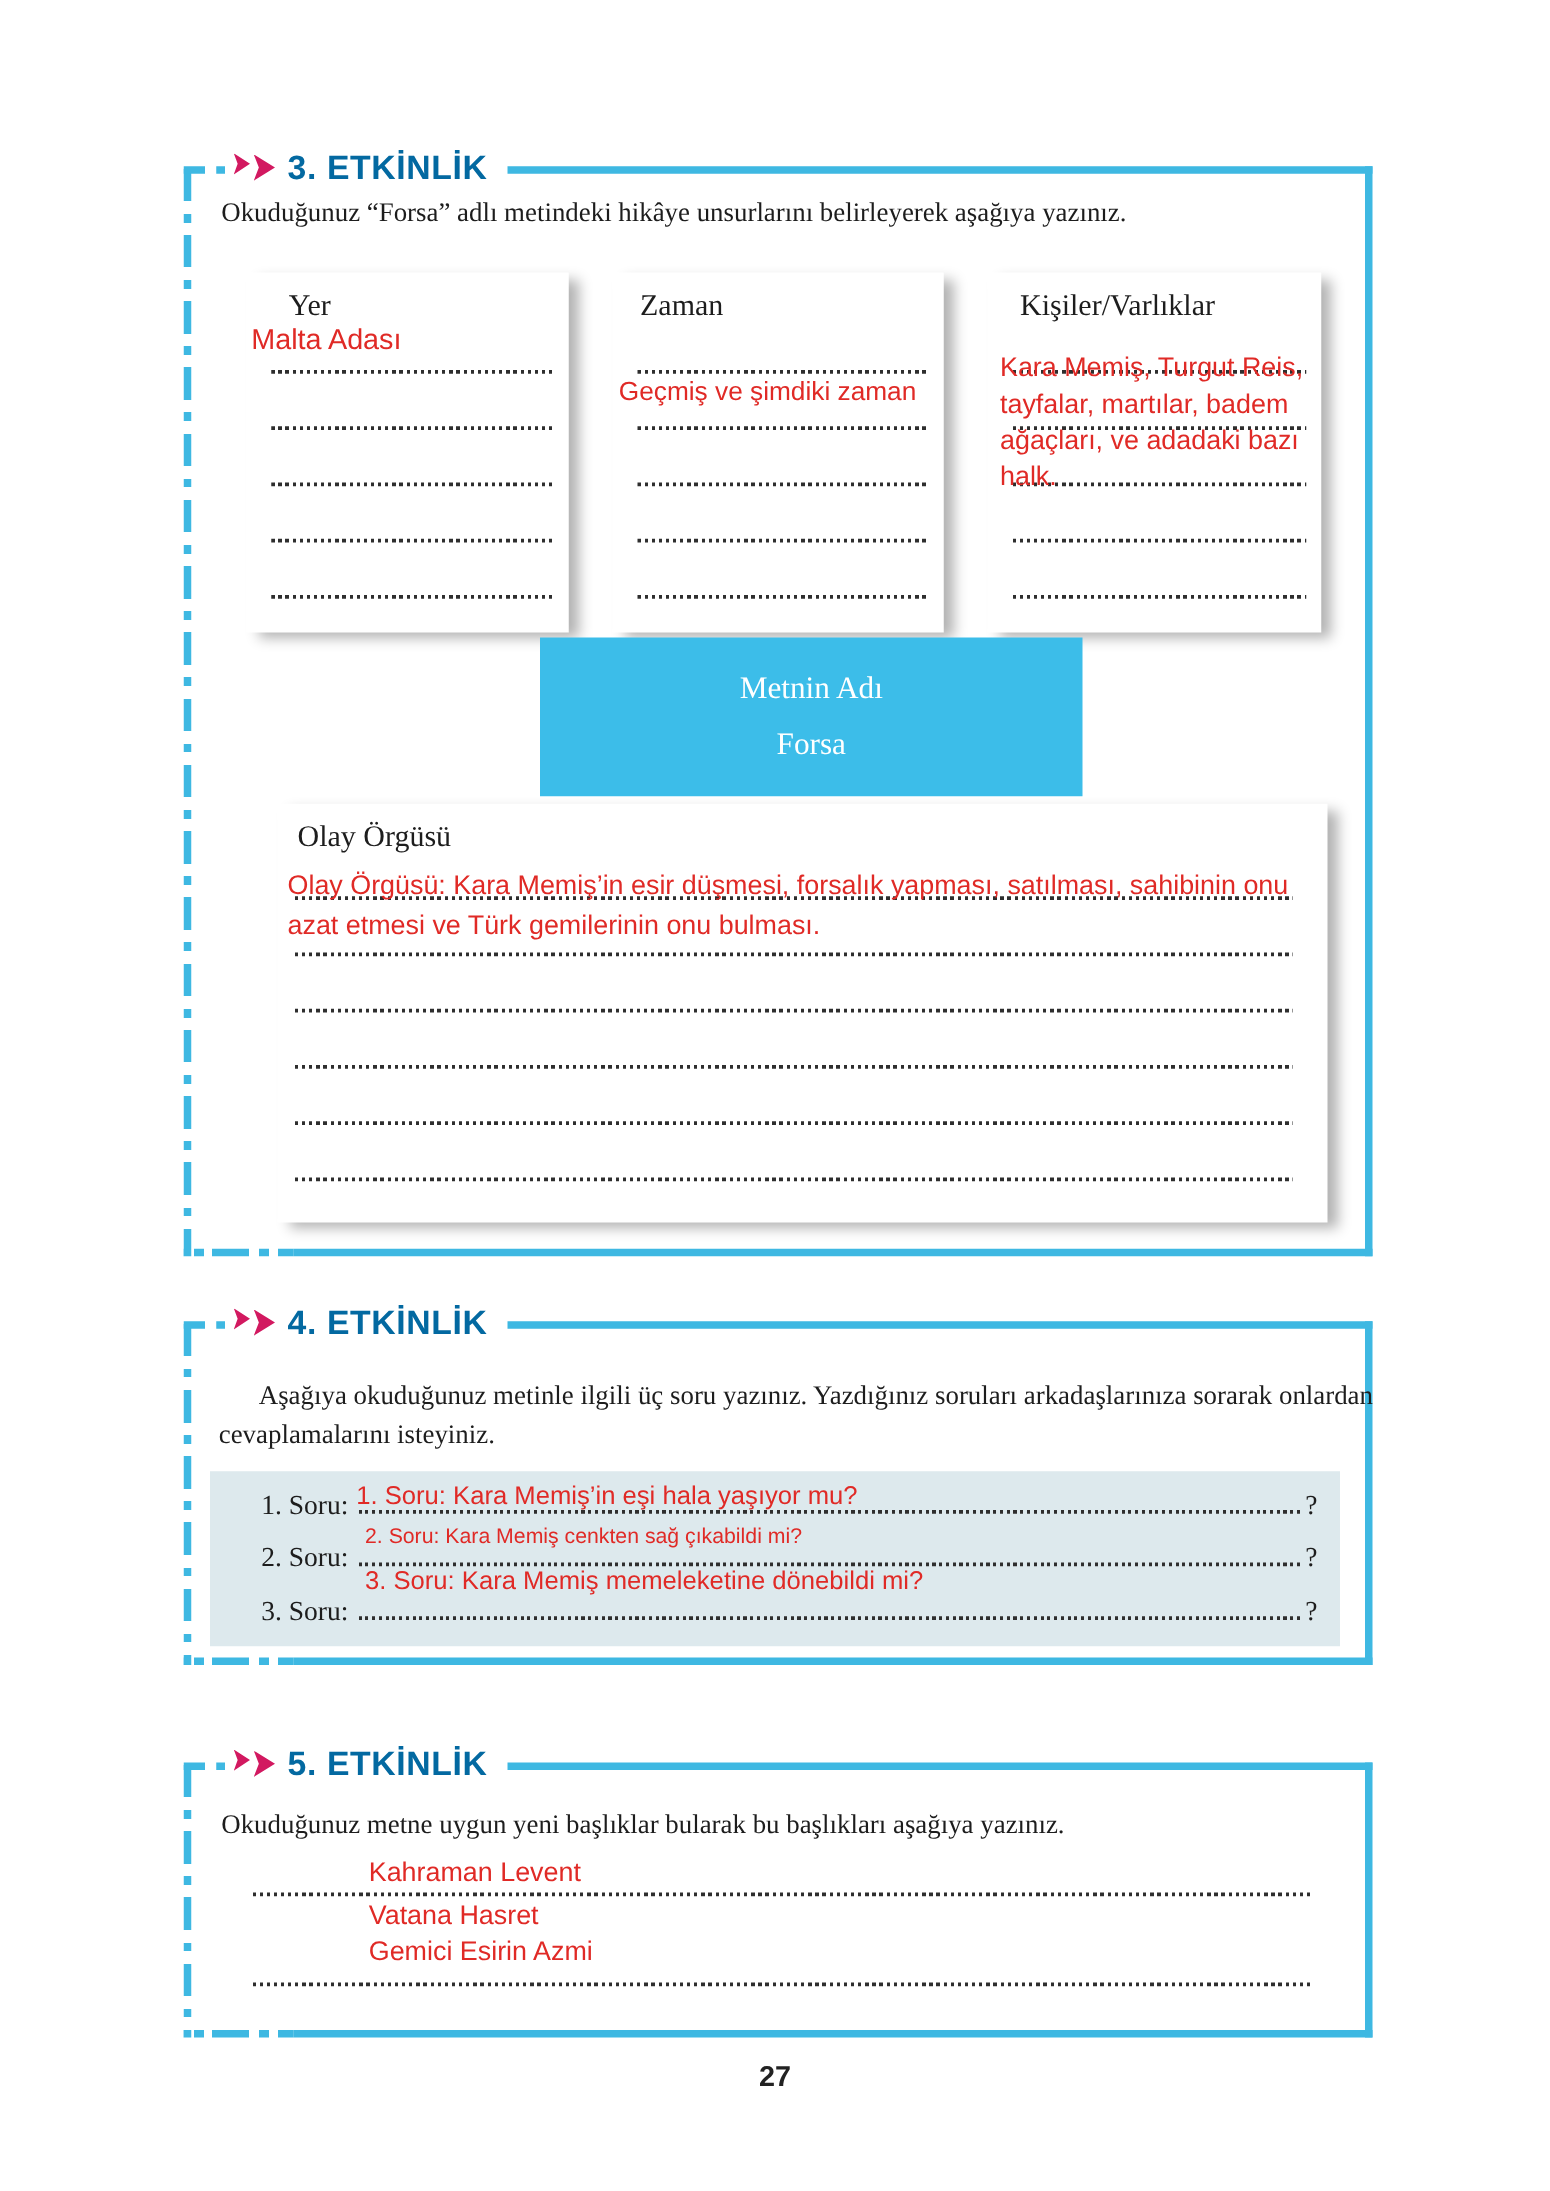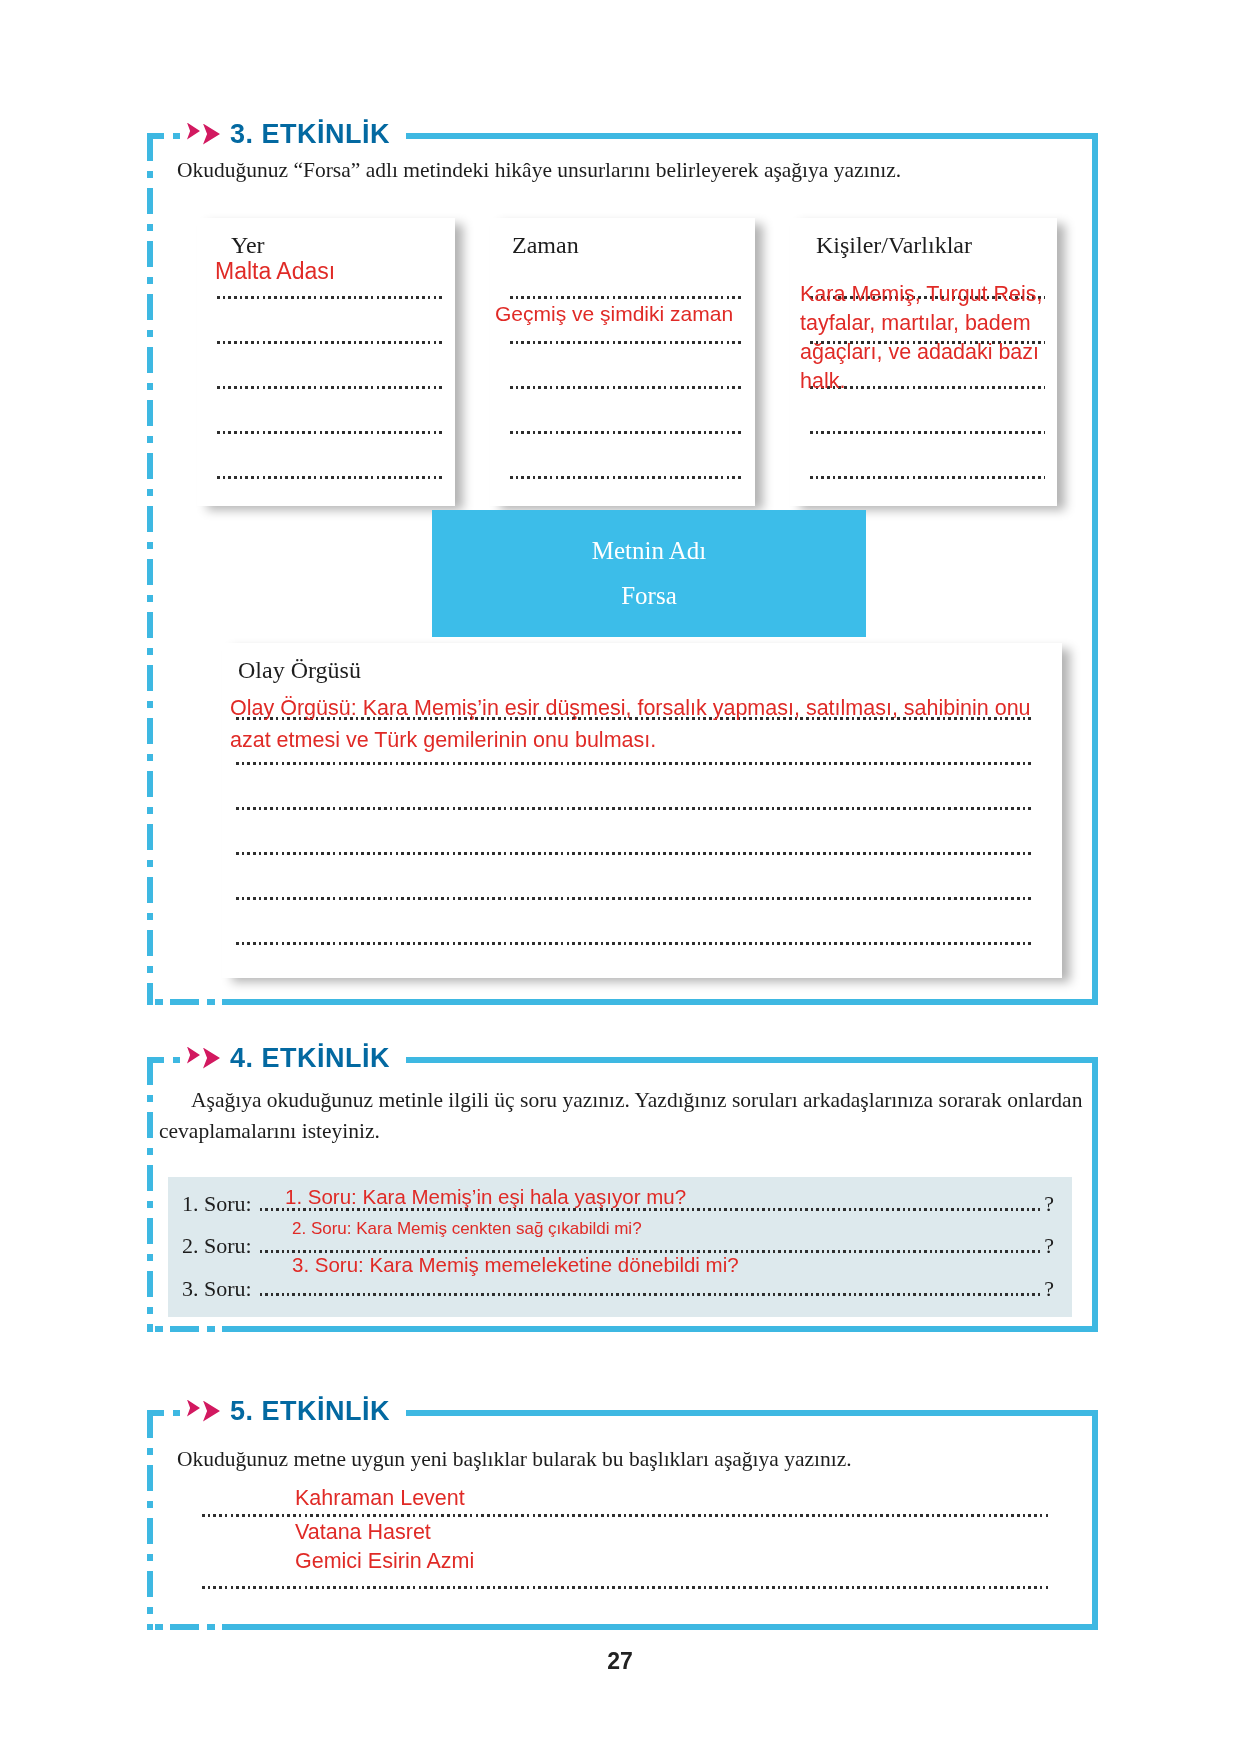--- a/index.html
+++ b/index.html
@@ -35,21 +35,21 @@
   .dots{position:absolute;height:3px;
     background:repeating-linear-gradient(to right,#2e2e2e 0 2.6px,transparent 2.6px 5.7px);}
   
   .wbox{position:absolute;background:#ffffff;box-shadow:9px 5px 10px -1px rgba(0,0,0,0.30);}
   .wbox h3{margin:0;font-family:"Liberation Serif",serif;font-weight:normal;font-size:24px;color:#1d1d1d;}
   
   .bluebox{position:absolute;background:#3cbde9;color:#ffffff;text-align:center;
     font-family:"Liberation Serif",serif;font-size:25px;}
   
   .qpanel{position:absolute;background:#dde9ed;}
-  .qrow{position:absolute;display:flex;align-items:flex-end;}
+  .qrow{position:absolute;display:flex;align-items:flex-end;margin-left:27px;}
   .qrow .qlabel{font-family:"Liberation Serif",serif;font-size:22px;white-space:nowrap;}
   .qrow .qdots{flex:1;height:3px;margin:0 2px 6px 8px;
     background:repeating-linear-gradient(to right,#2e2e2e 0 2.4px,transparent 2.4px 5.4px);}
   .qrow .qmark{font-family:"Liberation Serif",serif;font-size:22px;}
   .pagenum{position:absolute;left:0;right:0;text-align:center;
     font-family:"Liberation Sans",sans-serif;font-weight:bold;font-size:23px;color:#222;}
 </style>
 </head>
 <body>
 
@@ -67,21 +67,21 @@
     <div class="act-title">
       <span class="arrow small"></span>
       <span class="arrow big"></span>
       <h2>3. ETKİNLİK</h2>
     </div>
 
     <p class="serif-text" style="position:absolute;left:30px;top:22px;width:880px;margin:0;">Okuduğunuz “Forsa” adlı metindeki hikâye unsurlarını belirleyerek aşağıya yazınız.</p>
 
     <div class="wbox" style="left:50px;top:85px;width:258px;height:288px;">
       <h3 style="position:absolute;left:34px;top:14px;">Yer</h3>
-      <div class="ink" style="left:18px;top:40px;font-size:23px;">Malta Adası</div>
+      <div class="ink" style="left:4px;top:40px;font-size:23px;">Malta Adası</div>
       <div class="dots" style="left:20px;right:12px;top:78px;"></div>
       <div class="dots" style="left:20px;right:12px;top:123px;"></div>
       <div class="dots" style="left:20px;right:12px;top:168px;"></div>
       <div class="dots" style="left:20px;right:12px;top:213px;"></div>
       <div class="dots" style="left:20px;right:12px;top:258px;"></div>
     </div>
 
     <div class="wbox" style="left:343px;top:85px;width:265px;height:288px;">
       <h3 style="position:absolute;left:22px;top:14px;">Zaman</h3>
       <div class="ink" style="left:5px;top:84px;font-size:21px;">Geçmiş ve şimdiki zaman</div>
@@ -128,21 +128,21 @@
     <div class="b-bottom-solid"></div>
     <div class="corner-stub"></div>
     <div class="corner-dot"></div>
 
     <div class="act-title">
       <span class="arrow small"></span>
       <span class="arrow big"></span>
       <h2>4. ETKİNLİK</h2>
     </div>
 
-    <p class="serif-text indent" style="position:absolute;left:12px;top:28px;width:925px;margin:0;">Aşağıya okuduğunuz metinle ilgili üç soru yazınız. Yazdığınız soruları arkadaşlarınıza sorarak onlardan cevaplamalarını isteyiniz.</p>
+    <p class="serif-text indent" style="position:absolute;left:12px;top:28px;width:925px;margin:16px;">Aşağıya okuduğunuz metinle ilgili üç soru yazınız. Yazdığınız soruları arkadaşlarınıza sorarak onlardan cevaplamalarını isteyiniz.</p>
 
     <div class="qpanel" style="left:21px;top:120px;width:904px;height:140px;">
       <div class="qrow" style="left:14px;right:18px;top:14px;height:26px;">
         <span class="qlabel">1. Soru:</span>
         <span class="qdots"></span>
         <span class="qmark">?</span>
       </div>
       <div class="qrow" style="left:14px;right:18px;top:56px;height:26px;">
         <span class="qlabel">2. Soru:</span>
         <span class="qdots"></span>

